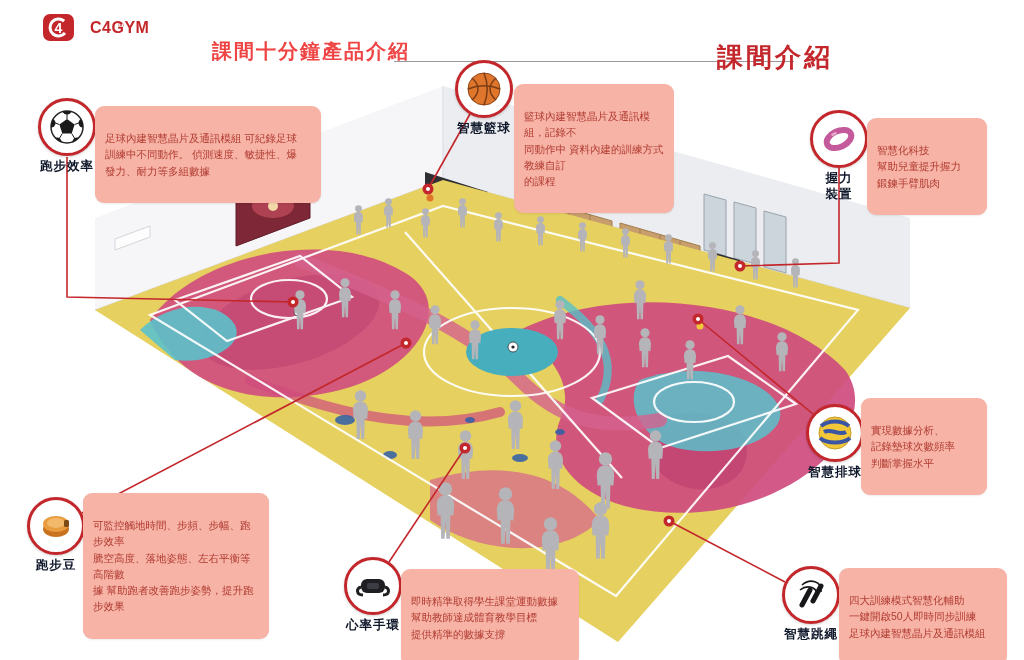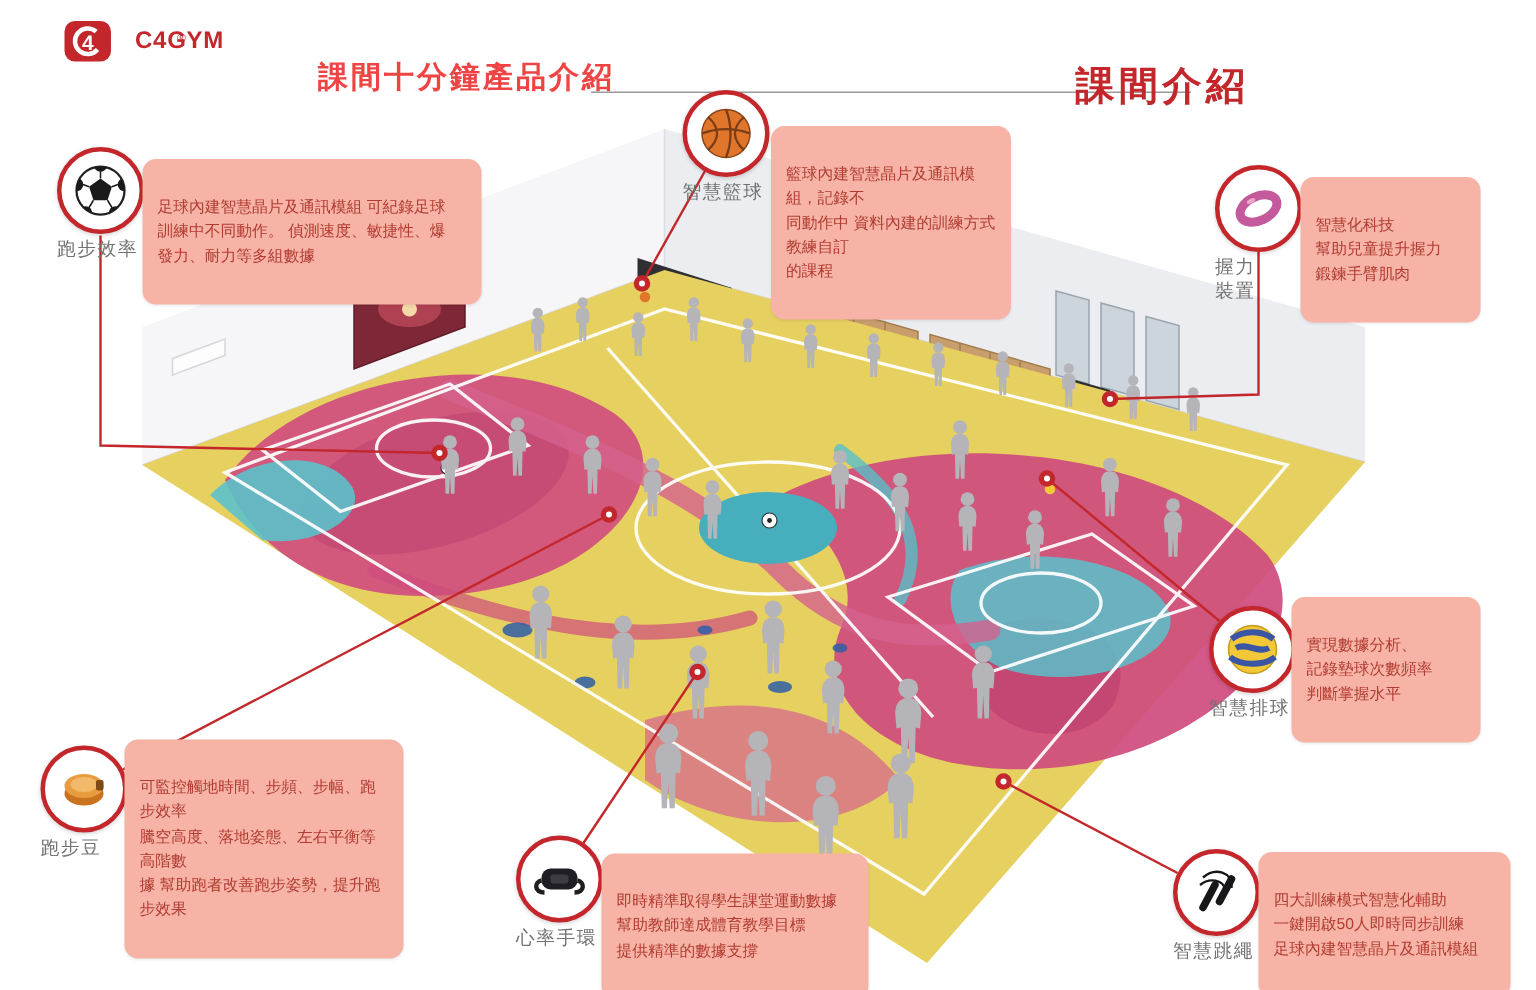--- a/index.html
+++ b/index.html
@@ -16,21 +16,21 @@
   #section-link{position:absolute;left:697px;top:40px;font-family:"Liberation Serif",serif;
                 font-size:26px;font-weight:700;color:#c3272b;letter-spacing:3px;margin-left:20px;}
   
   #gym-svg{position:absolute;left:0;top:0;z-index:1;}
   #connector-svg{position:absolute;left:0;top:0;z-index:2;pointer-events:none;}
   
   .callout{position:absolute;z-index:3;}
   .co-circle{width:58px;height:58px;border:3px solid #c3272b;border-radius:50%;background:#fff;
              box-sizing:border-box;display:flex;align-items:center;justify-content:center;
              box-shadow:0 1px 3px rgba(0,0,0,.18);}
-  .co-label{width:58px;margin-top:3px;color:#737373;font-weight:400;
+  .co-label{width:58px;margin-top:3px;text-align:center;color:#0f172a;font-weight:700;
             font-size:12.5px;letter-spacing:1px;white-space:pre-line;
             font-family:"Liberation Serif",serif;line-height:1.25;}
   .co-text{position:absolute;background:#f6b3a6;border-radius:9px;padding:24px 10px;
            color:#b23c32;font-size:10.5px;line-height:1.55;white-space:pre-line;
            box-shadow:0 1px 2px rgba(0,0,0,.08);}
 </style>
 </head>
 <body>
 
 <div id="page">

